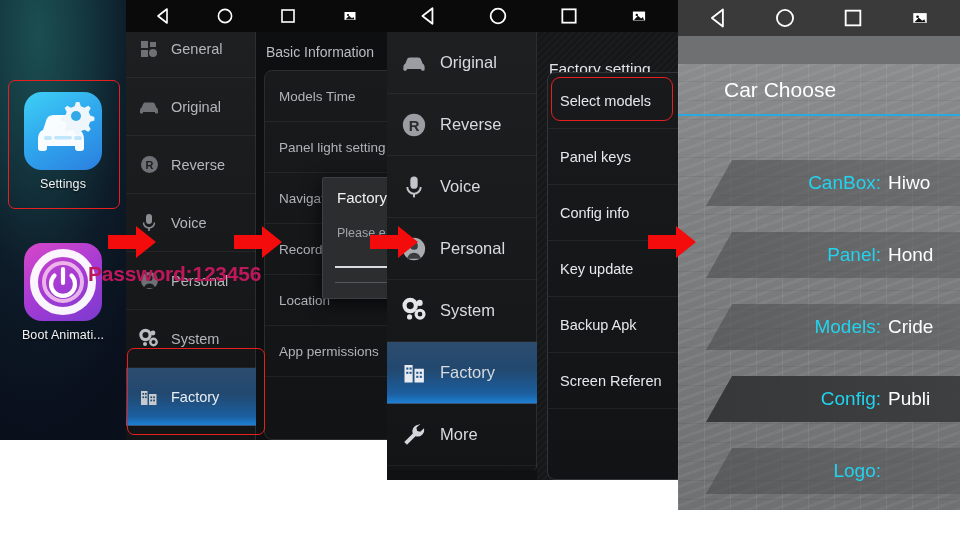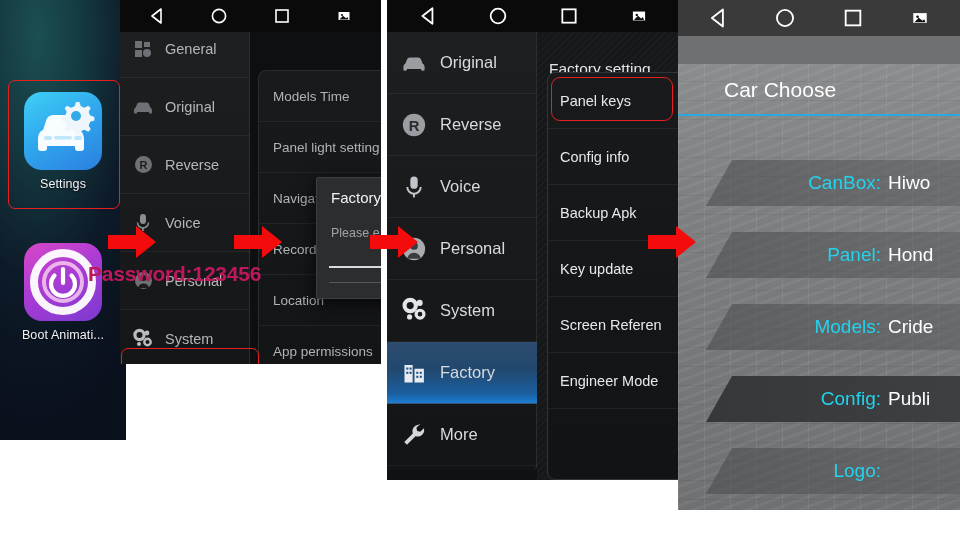--- a/index.html
+++ b/index.html
@@ -21,21 +21,21 @@
       background:radial-gradient(120% 90% at 30% 8%, #1b4f52 0%, #14373f 32%, #0d1b28 62%, #0a0f1c 100%);}
   .app{position:absolute;left:0;width:126px;text-align:center;}
   .app-ico{width:78px;height:78px;margin:0 auto;border-radius:18px;position:relative;overflow:hidden;}
   .ico-settings{background:linear-gradient(150deg,#3fd0f5 0%,#30a9ee 45%,#2b7fe0 100%);}
   .ico-boot{background:linear-gradient(150deg,#d847c8 0%,#a63bd4 50%,#7b3ad0 100%);}
   .app-label{color:#f2f4f6;font-size:12.5px;margin-top:7px;letter-spacing:.1px;
              text-shadow:0 1px 2px rgba(0,0,0,.8);white-space:nowrap;}
   .redbox{position:absolute;border:1.6px solid #e81f1f;border-radius:7px;pointer-events:none;}
 
   
-  #p2{left:120px;top:0;width:261px;height:364px;background:#0ea5e9;}
+  #p2{left:126px;top:0;width:261px;height:440px;background:#0ea5e9;}
   #p2 .body{position:absolute;left:0;top:32px;width:261px;height:408px;display:flex;}
   .side{width:130px;height:100%;position:relative;overflow:hidden;
         background:linear-gradient(180deg,#1d1f21 0%,#131416 100%);
         box-shadow:inset -1px 0 0 #2b2d2f;}
   .side-row{height:58px;display:flex;align-items:center;padding-left:10px;box-sizing:border-box;
             border-bottom:1px solid rgba(255,255,255,.055);position:relative;}
   .side-row .ic{width:26px;height:26px;flex:0 0 26px;margin-right:9px;display:flex;align-items:center;justify-content:center;}
   .side-row .tx{color:#b4b7ba;font-size:14.5px;white-space:nowrap;}
   .side-row.sel{background:linear-gradient(180deg,#2d4c6e 0%,#22486f 45%,#1b5fa0 85%,#1d7fd4 100%);}
   .side-row.sel .tx{color:#e9eef4;}
@@ -238,20 +238,21 @@
                 <rect x="11.4" y="12.6" width="1.7" height="1.7"></rect>
                 <rect x="14.2" y="12.6" width="1.7" height="1.7"></rect>
               </g>
             </svg>
         </span>
         <span class="tx">Factory</span>
       </div>
     </div>
 
     <div class="content">
+      <div class="c-title">Basic Information</div>
       <div class="c-list">
         <div class="c-row">Models Time</div>
         <div class="c-row">Panel light setting</div>
         <div class="c-row">Navigation</div>
         <div class="c-row">Record</div>
         <div class="c-row">Location</div>
         <div class="c-row">App permissions</div>
       </div>
     </div>
   </div>
@@ -370,26 +371,26 @@
               <path d="M16.5 2.5a6 6 0 0 0-5.6 8.1L3 18.5l2.5 2.5 7.9-7.9a6 6 0 0 0 7.7-7.4l-3.3 3.3-2.9-.7-.7-2.9 3.3-3.3a6 6 0 0 0-1-.6z"></path>
             </svg>
         </span>
         <span class="tx">More</span>
       </div>
     </div>
 
     <div class="content">
       <div class="c-title">Factory setting</div>
       <div class="c-list">
+        <div class="c-row">Select models</div>
         <div class="c-row">Panel keys</div>
         <div class="c-row">Config info</div>
+        <div class="c-row">Key update</div>
         <div class="c-row">Backup Apk</div>
-        <div class="c-row">Key update</div>
         <div class="c-row">Screen Referen</div>
-        <div class="c-row">Engineer Mode</div>
       </div>
       <div class="redbox" style="left:14px;top:45px;width:120px;height:42px;border-radius:9px;"></div>
     </div>
   </div>
 </div>
 
 <div class="panel" id="p4">
   <div class="navbar tall">
     <div class="nav-ico">
       <svg width="22" height="22" viewBox="0 0 18 18">

